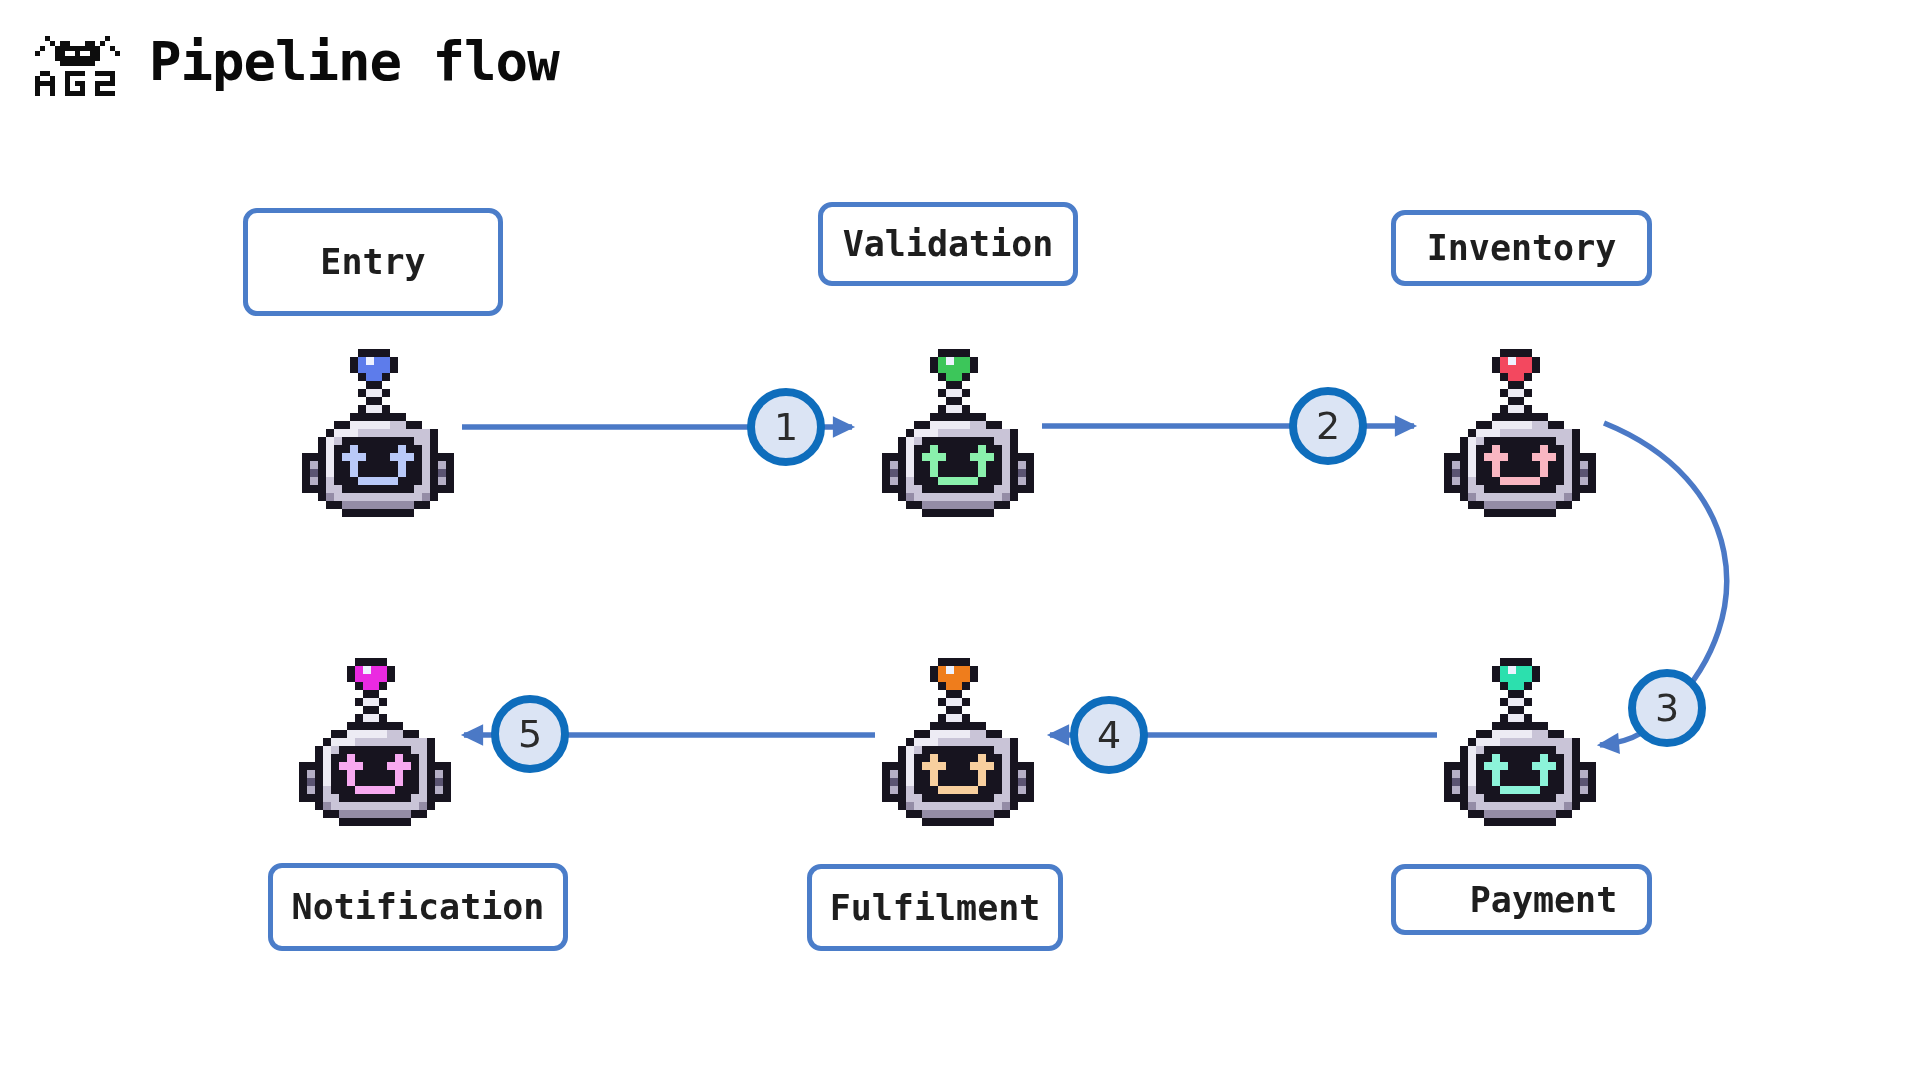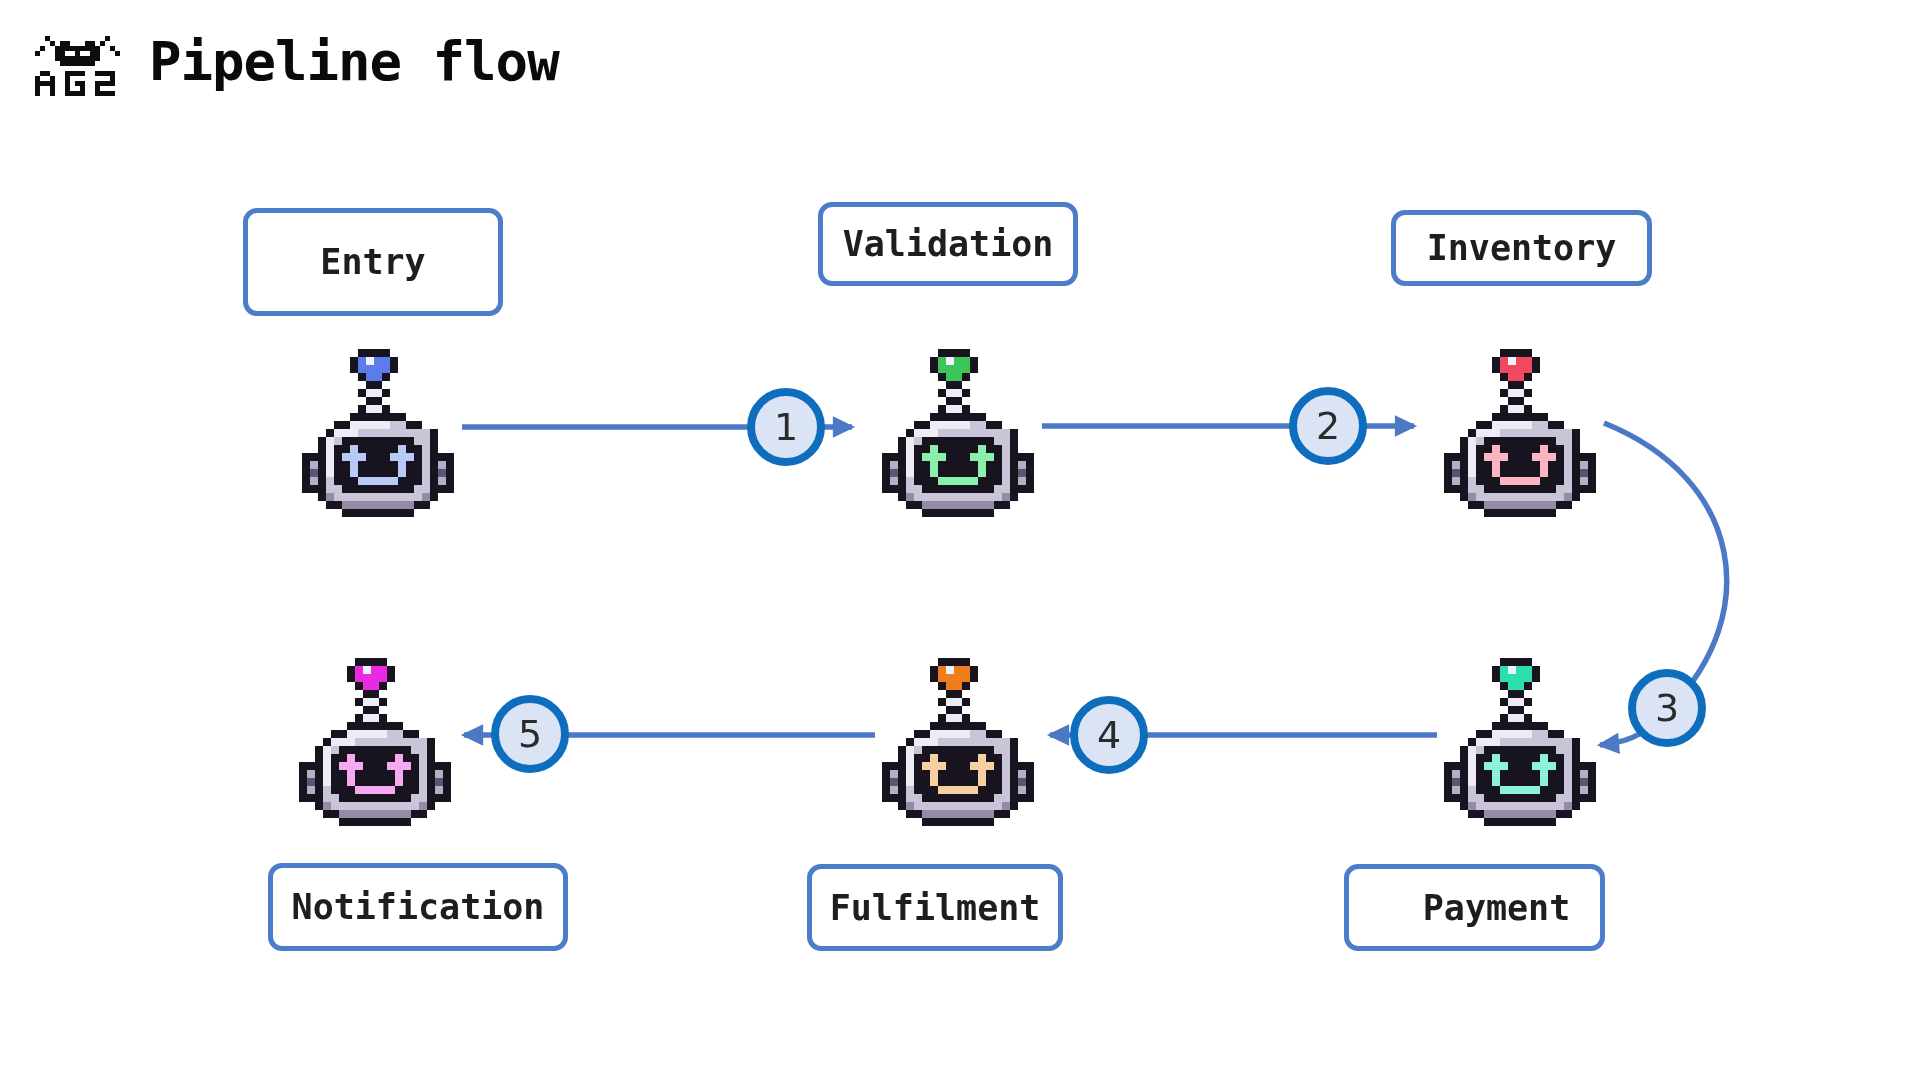--- a/index.html
+++ b/index.html
@@ -29,21 +29,21 @@
   .arrows{position:absolute;left:0;top:0;width:1920px;height:1080px;}
   .flow-line{stroke:var(--arrow,#4b79c6);stroke-width:5.5;fill:none;}
   .arrowhead{fill:var(--arrow,#4b79c6);}
 
   
   #box-entry{left:243px;top:208px;width:260px;height:108px;}
   #box-validation{left:818px;top:202px;width:260px;height:84px;}
   #box-inventory{left:1391px;top:210px;width:261px;height:76px;}
   #box-notification{left:223px;top:863px;width:300px;height:88px;margin-left:45px;}
   #box-fulfilment{left:807px;top:864px;width:256px;height:87px;}
-  #box-payment{left:1344px;top:864px;width:261px;height:87px;padding-left:44px;}
+  #box-payment{left:1391px;top:864px;width:261px;height:71px;padding-left:44px;}
 
   #robot-entry{left:302px;top:349px;}
   #robot-validation{left:882px;top:349px;}
   #robot-inventory{left:1444px;top:349px;}
   #robot-notification{left:299px;top:658px;}
   #robot-fulfilment{left:882px;top:658px;}
   #robot-payment{left:1444px;top:658px;}
 
   #badge-1{left:747px;top:388px;}
   #badge-2{left:1289px;top:387px;}

